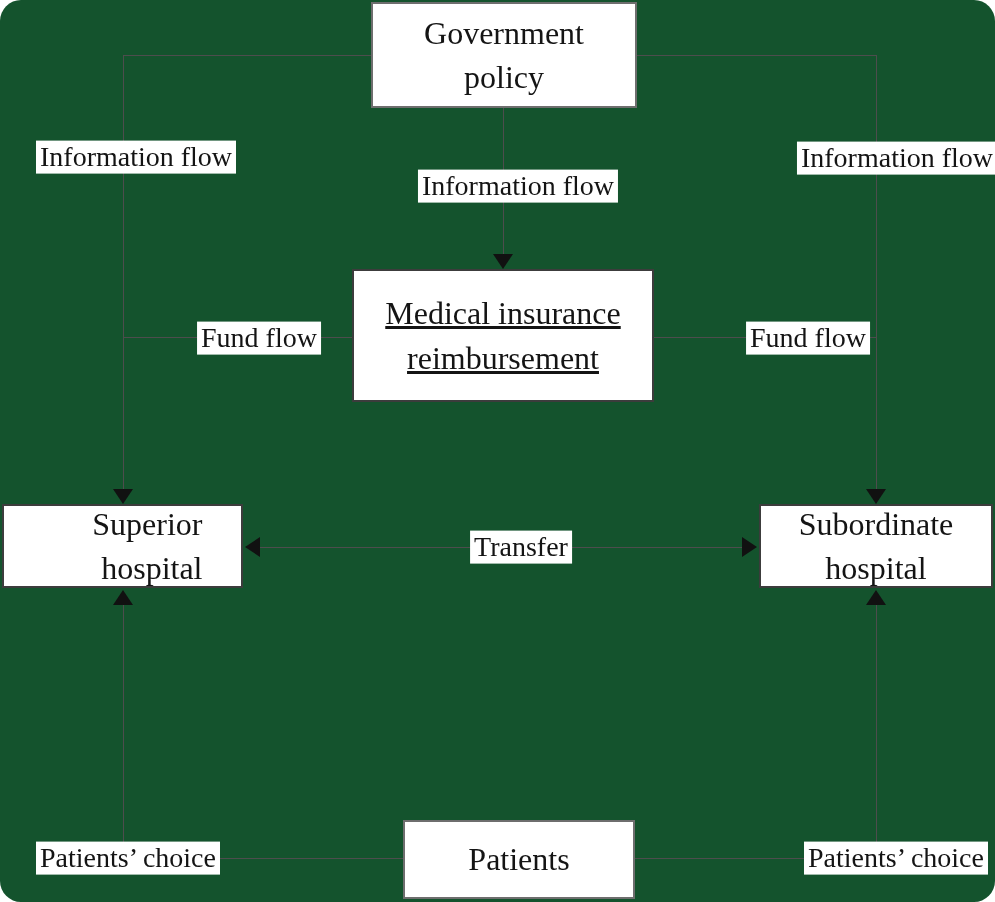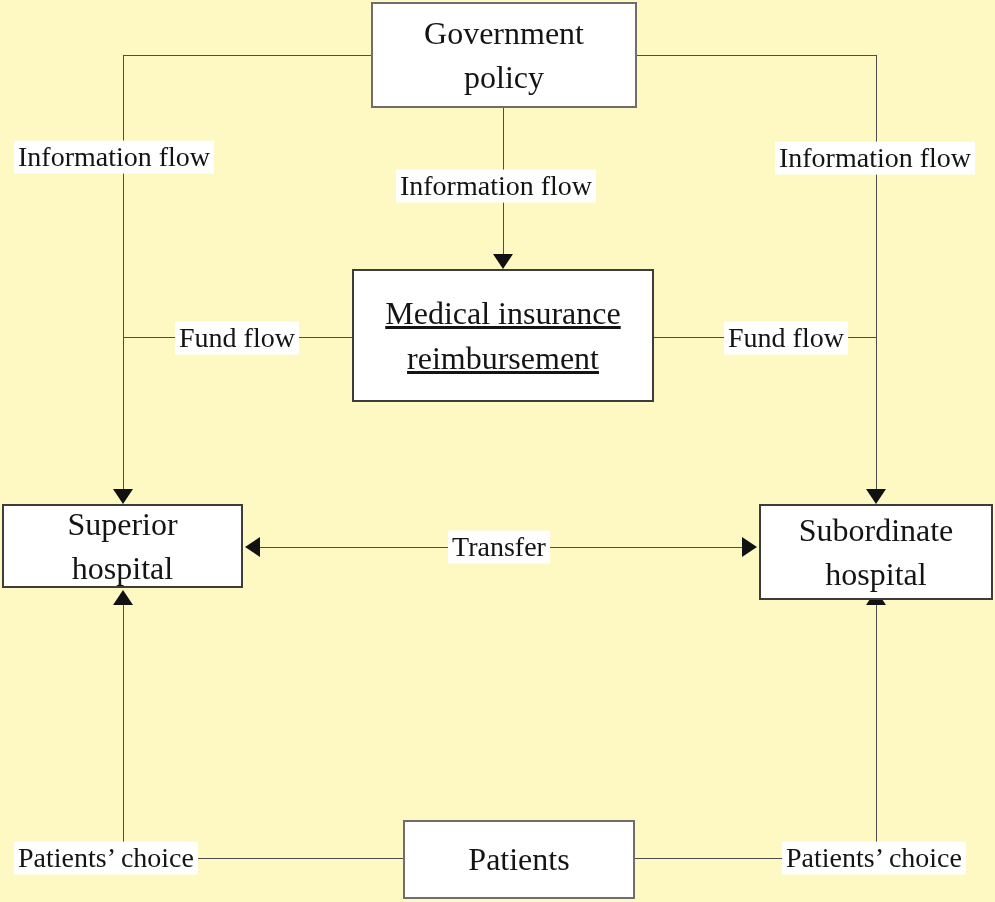--- a/index.html
+++ b/index.html
@@ -4,24 +4,25 @@
 <style>
   html, body {
     margin: 0;
     padding: 0;
     background: #ffffff;
   }
   .canvas {
     position: relative;
     width: 995px;
     height: 902px;
-    background: #fef9c3;
+    background: #14532d;
     font-family: "Liberation Serif", "DejaVu Serif", serif;
     color: #141414;
     overflow: hidden;
+    border-radius: 21px;
   }
   
   .hline {
     position: absolute;
     height: 0;
     border-top: 1px solid #4d4d4d;
   }
   .vline {
     position: absolute;
     width: 0;
@@ -49,30 +50,31 @@
     text-align: center;
   }
   .box.light { border-color: #6e6e6e; }
   .box .box-label {
     display: inline-block;
     font-size: 32px;
     line-height: 1.38;
   }
   .w210 { max-width: 210px; }
   .w280 { max-width: 280px; }
-  .w160 { max-width: 160px; }
+  .w160 { max-width: 160px; text-align: right; }
   .w190 { max-width: 190px; }
   
   .edge-label {
     position: absolute;
     background: #ffffff;
     font-size: 28px;
     line-height: 1.1;
     white-space: nowrap;
     padding: 1px 4px;
+    margin-left: 22px;
   }
   .center-anchor { transform: translate(-50%, -50%); }
   .left-anchor   { transform: translateY(-50%); }
 </style>
 </head>
 <body>
 
 <div class="canvas">
 
   <div class="hline" style="left:123px; top:55px;  width:248px;"></div>
@@ -101,21 +103,21 @@
   </div>
 
   <div class="box" style="left:352px; top:269px; width:302px; height:133px;text-decoration:underline;">
     <span class="box-label w280">Medical insurance reimbursement</span>
   </div>
 
   <div class="box" style="left:2px;   top:504px; width:241px; height:84px;">
     <span class="box-label w160">Superior hospital</span>
   </div>
 
-  <div class="box" style="left:759px; top:504px; width:234px; height:96px;">
+  <div class="box" style="left:759px; top:504px; width:234px; height:84px;">
     <span class="box-label w190">Subordinate hospital</span>
   </div>
 
   <div class="box light" style="left:403px; top:820px; width:232px; height:79px;">
     <span class="box-label">Patients</span>
   </div>
 
   <div class="edge-label left-anchor" style="left:14px;  top:157px;">Information flow</div>
   <div class="edge-label center-anchor" style="left:496px; top:186px;">Information flow</div>
   <div class="edge-label center-anchor" style="left:875px; top:158px;">Information flow</div>

